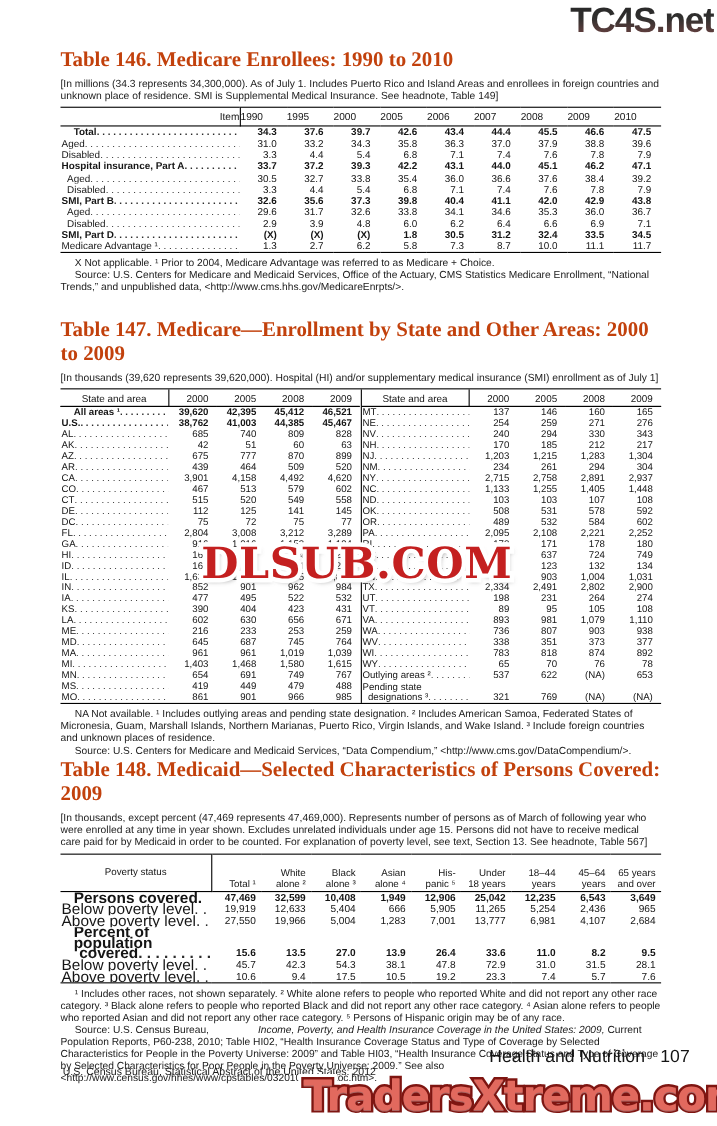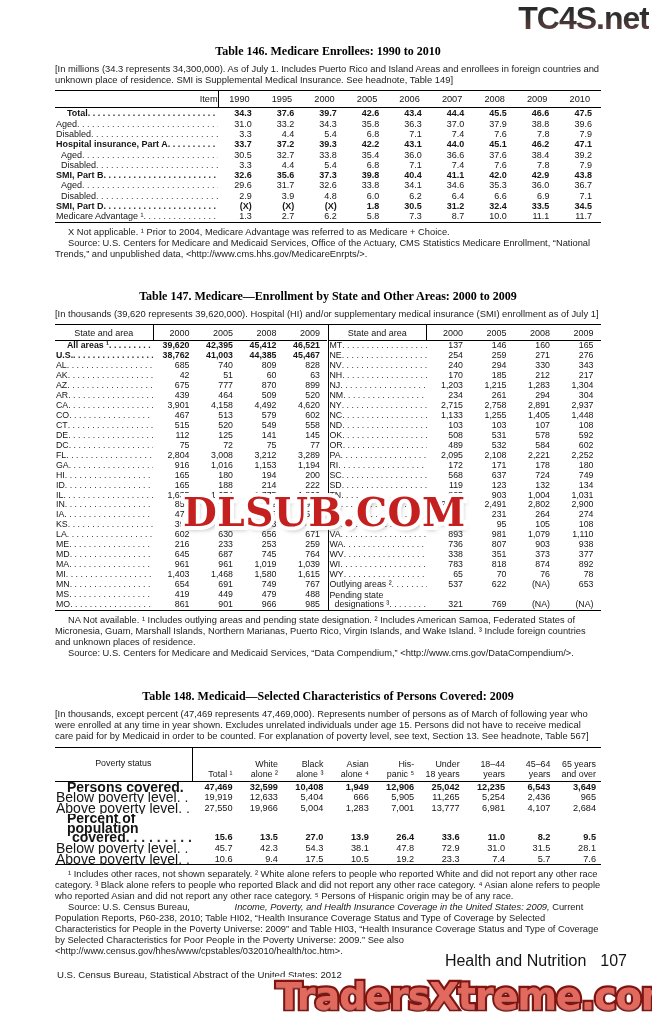--- a/index.html
+++ b/index.html
@@ -1,21 +1,21 @@
 <!DOCTYPE html>
 <html><head>
 <meta charset="utf-8">
 <style>
   html,body{margin:0;padding:0;background:#fff;}
   .page{position:relative;width:652px;height:1024px;background:#fff;overflow:hidden;
         font-family:"Liberation Sans",sans-serif;color:#151515;}
   .sec{position:absolute;left:55px;width:546px;}
 
-  .ttitle{font-family:"Liberation Serif",serif;font-weight:bold;font-size:12px;
-          color:#000000;letter-spacing:0;margin:0 0 4px 0;text-align:center;}
+  .ttitle{font-family:"Liberation Serif",serif;font-weight:bold;font-size:19px;
+          color:#c2410c;letter-spacing:0;margin:0 0 4px 0;}
   .headnote{font-size:9.4px;line-height:11.2px;color:#1b1b1b;margin:0 0 5px 0;}
 
   table{border-collapse:collapse;border-spacing:0;table-layout:fixed;}
   th,td{padding:0;margin:0;font-weight:normal;}
 
   
   .dtable{width:546px;border-top:1.5px solid #000;border-bottom:1.5px solid #000;}
   .dtable thead th{font-size:9.2px;border-bottom:1px solid #000;vertical-align:middle;text-align:right;}
   .stub{border-right:1px solid #000;}
   .num{text-align:right;font-size:9px;}
@@ -27,21 +27,21 @@
   .ind1{padding-left:6px;}
   .ind2{padding-left:12px;}
   .ind0{padding-left:1px;}
   .l2wrap{line-height:9.6px;}
   .l2wrap .flexline{padding-left:5px;}
 
   
   .t146 thead th{height:16px;}
   .t146 td{height:10.3px;line-height:10.3px;}
   .t146 .num{padding-right:9px;}
-  .t146 thead th.year{text-align:right;padding-right:11px;}
+  .t146 thead th.year{text-align:left;padding-right:11px;}
 
   
   .t147box{display:flex;border-top:1.5px solid #000;border-bottom:1.5px solid #000;width:546px;}
   .half{width:272.5px;}
   .half.leftdiv{border-right:1px solid #000;}
   .t147 {width:272px;}
   .t147 thead th{height:15px;font-size:9px;border-bottom:1px solid #000;}
   .t147 thead th.year{text-align:right;padding-right:7px;}
   .t147 td{height:9.95px;line-height:9.95px;}
   .t147 .num{padding-right:7px;font-size:8.8px;}

